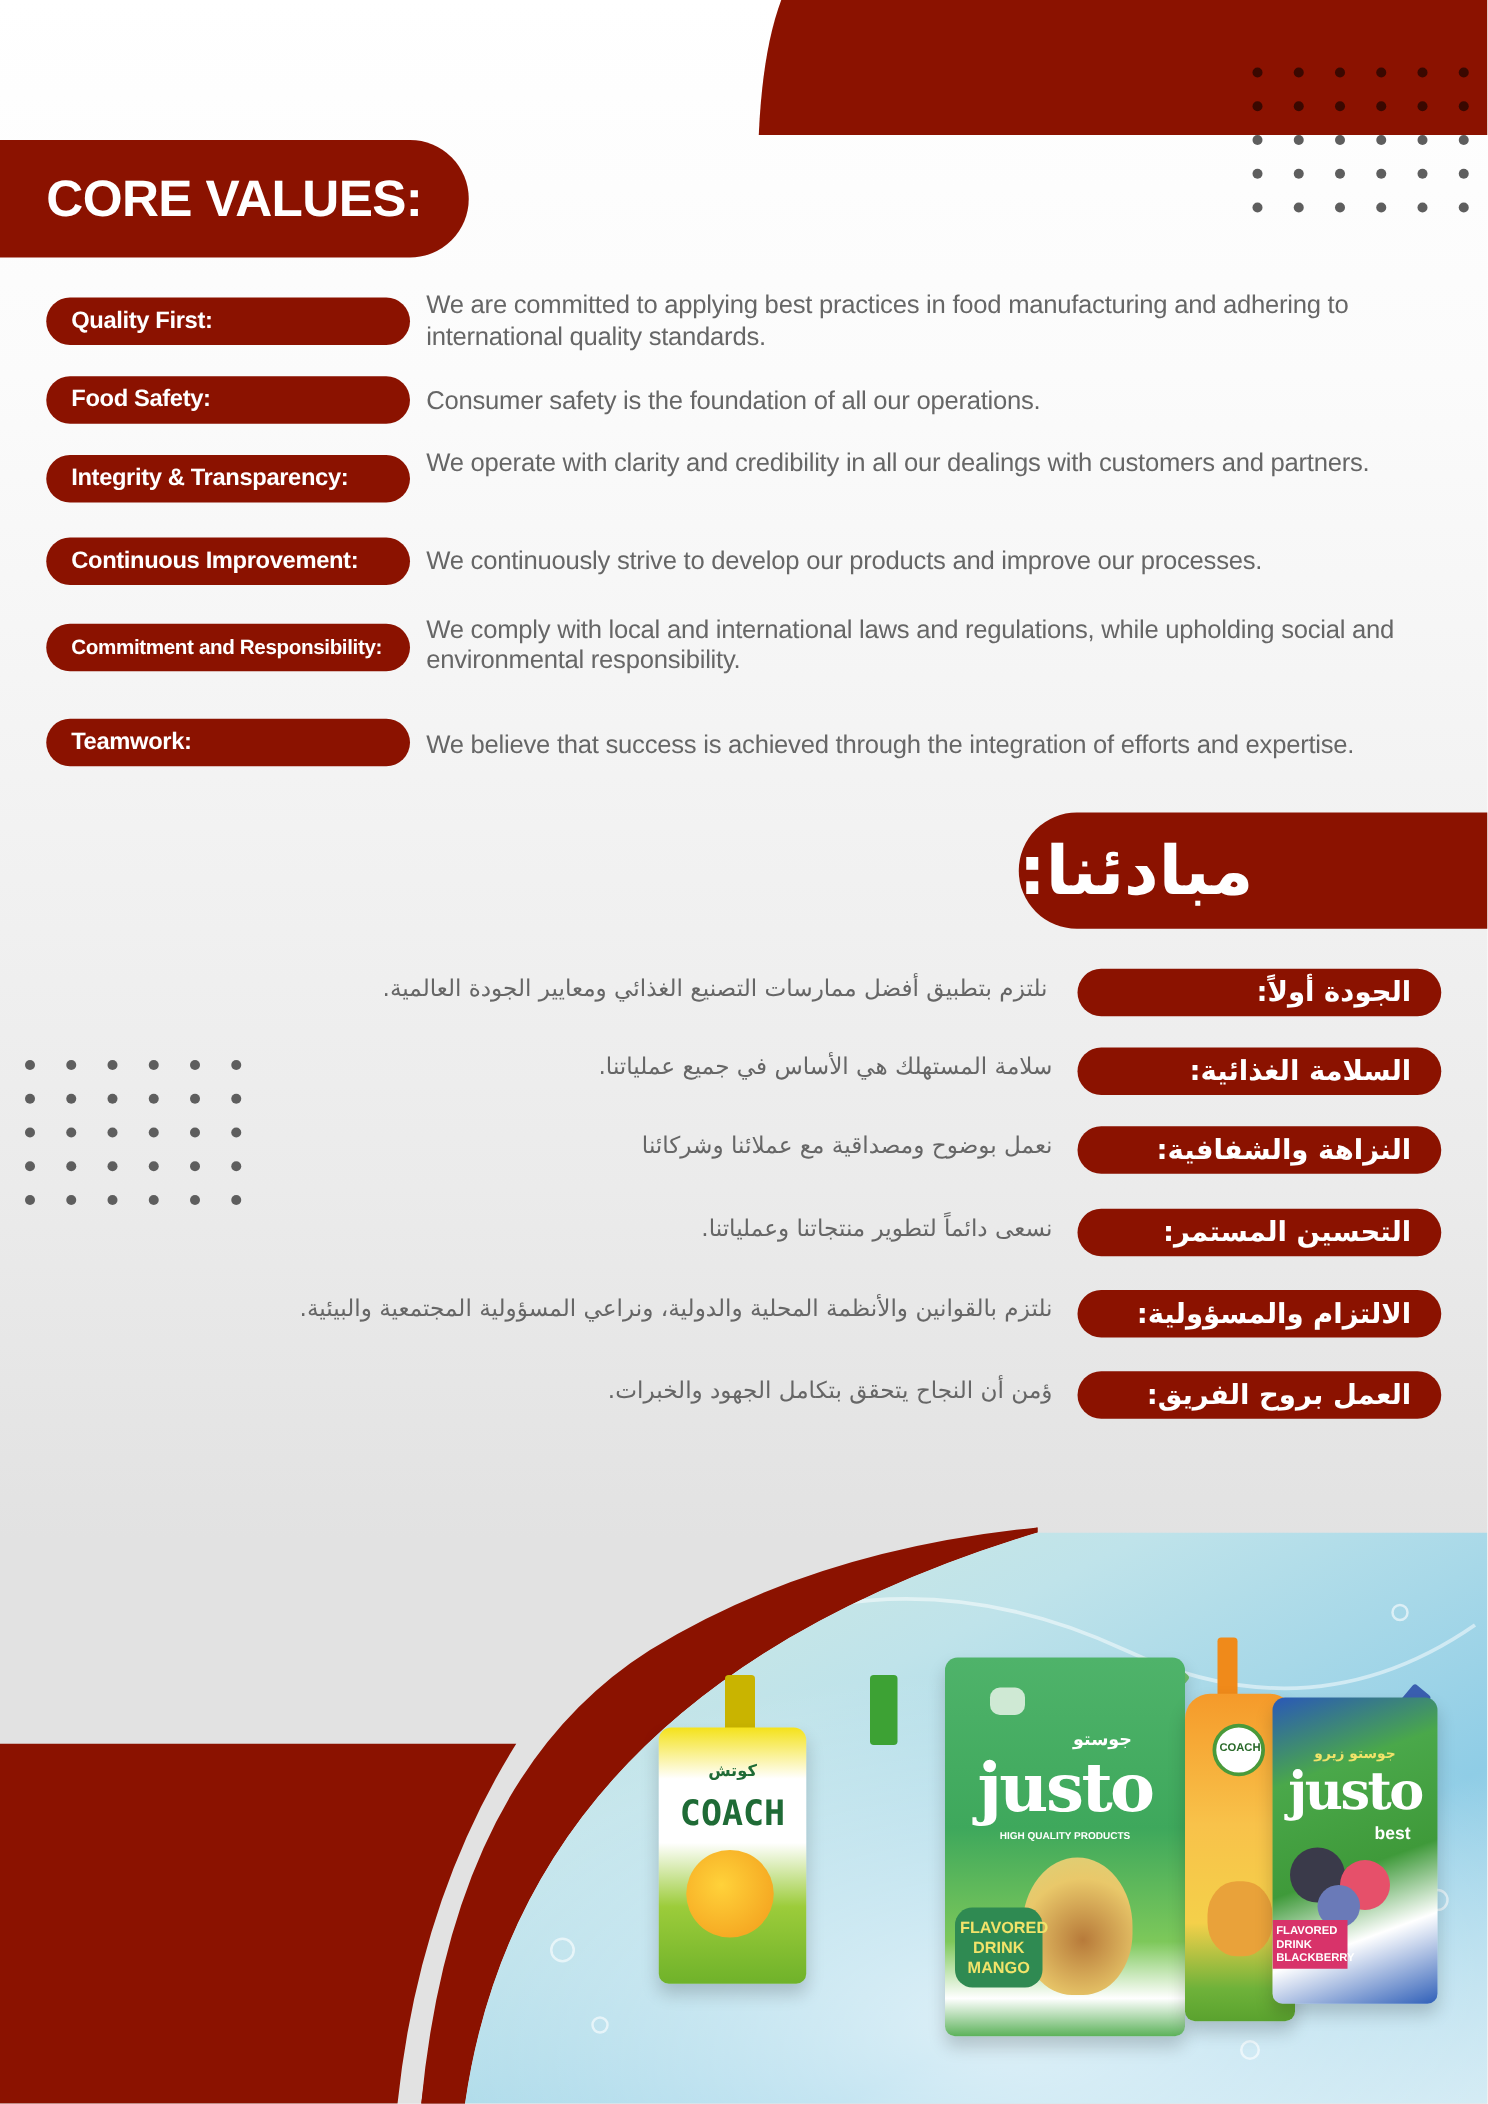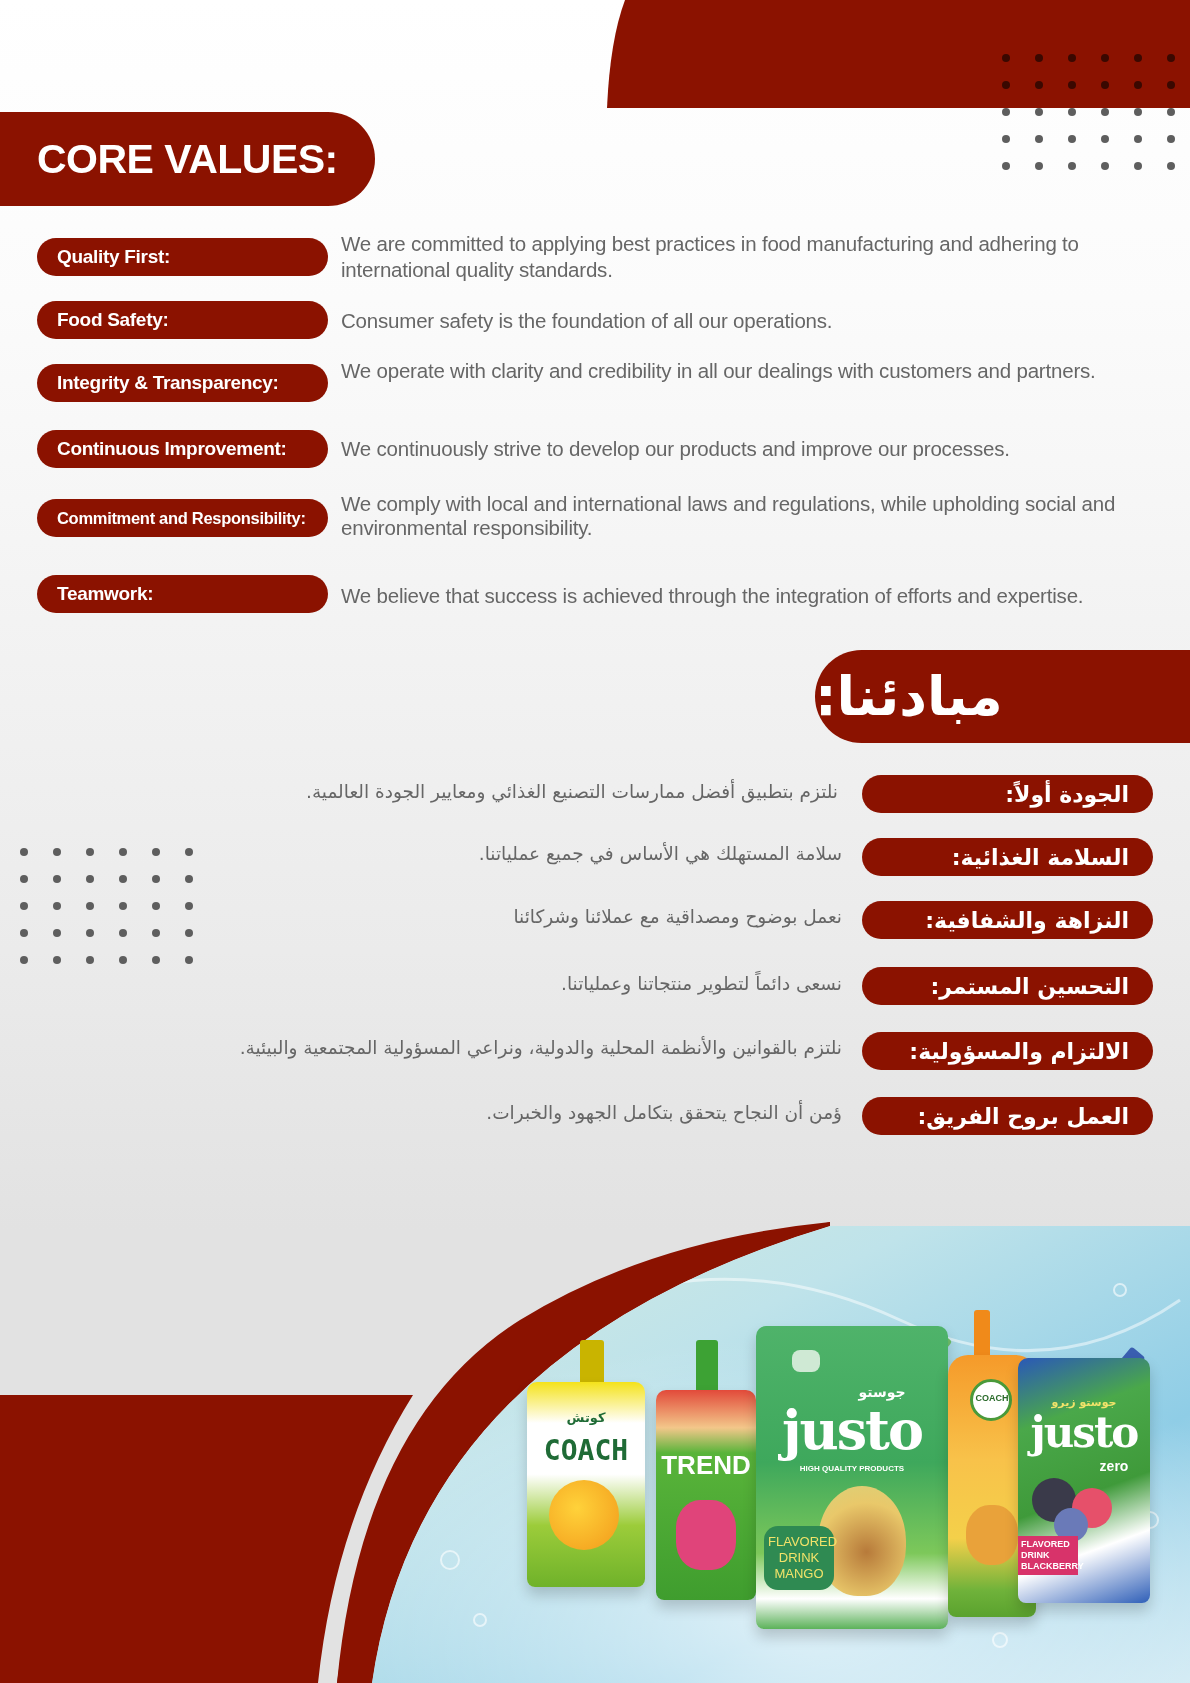--- a/index.html
+++ b/index.html
@@ -186,45 +186,41 @@
 <div class="abs prod-layer">
 
   <div class="spout" style="left:580px;top:160px;width:24px;height:50px;background:#c9b400;"></div>
   <div class="pouch" style="left:527px;top:202px;width:118px;height:205px;background:linear-gradient(180deg,#f4e21a 0%,#ffffff 20%,#ffffff 45%,#9ccc3a 70%,#6fb22a 100%);">
     <span class="brand" style="top:52px;font-size:28px;color:#1f6b36;font-family:'DejaVu Sans Mono',monospace;">COACH</span>
     <span class="brand" style="top:28px;font-size:13px;color:#1f6b36;font-family:'DejaVu Sans',sans-serif;">كوتش</span>
     <div style="position:absolute;left:22px;top:98px;width:70px;height:70px;border-radius:50%;background:radial-gradient(circle at 40% 40%,#ffd23a,#f29a1a);"></div>
   </div>
 
   <div class="spout" style="left:696px;top:160px;width:22px;height:56px;background:#3da234;"></div>
-  <div class="pouch" style="left:656px;top:210px;width:100px;height:210px;background:linear-gradient(180deg,#e24a3a 0%,#f3c78a 18%,#59b43a 30%,#3f9d2e 100%);">
-    <span class="brand" style="top:60px;font-size:26px;color:#ffffff;">TREND</span>
-    <div style="position:absolute;left:20px;top:110px;width:60px;height:70px;border-radius:40%;background:#e0447a;"></div>
-  </div>
 
   <div class="spout" style="left:920px;top:150px;width:22px;height:40px;background:#6fc06b;transform:rotate(40deg);"></div>
   <div class="pouch" style="left:756px;top:146px;width:192px;height:303px;background:linear-gradient(180deg,#4fb36a 0%,#3ea85c 45%,#7dc85a 75%,#ffffff 90%,#5cb25a 100%);">
     <div style="position:absolute;left:36px;top:24px;width:28px;height:22px;border-radius:8px;background:#cfe9d4;"></div>
     <span class="brand" style="top:58px;left:30px;font-size:14px;color:#ffffff;font-family:'DejaVu Sans',sans-serif;">جوستو</span>
     <span class="brand" style="top:72px;font-size:54px;color:#ffffff;font-family:'DejaVu Serif',serif;letter-spacing:-2px;">justo</span>
     <span class="brand" style="top:138px;font-size:8px;color:#ffffff;">HIGH QUALITY PRODUCTS</span>
     <div style="position:absolute;left:62px;top:160px;width:88px;height:110px;border-radius:50% 50% 45% 45%;background:radial-gradient(circle at 55% 60%,#b77a3a,#e9c86a 60%,#d9d27a);"></div>
-    <span style="position:absolute;left:8px;top:200px;width:70px;padding:8px 4px;border-radius:14px;background:#2f8a52;color:#f2e36a;font-size:13px;font-weight:normal;text-align:center;line-height:16px;">FLAVORED DRINK MANGO</span>
+    <span style="position:absolute;left:8px;top:200px;width:70px;padding:8px 4px;border-radius:14px;background:#2f8a52;color:#f2e36a;font-size:13px;font-weight:bold;text-align:center;line-height:16px;">FLAVORED DRINK MANGO</span>
   </div>
 
   <div class="spout" style="left:974px;top:130px;width:16px;height:48px;background:#f08a1a;"></div>
   <div class="pouch" style="left:948px;top:175px;width:88px;height:262px;background:linear-gradient(180deg,#f59a2a 0%,#f8c24a 40%,#f4d04a 70%,#6fb23a 90%,#5aa22e 100%);border-radius:20px 20px 8px 8px;">
     <div style="position:absolute;left:22px;top:24px;width:42px;height:42px;border-radius:50%;background:#ffffff;border:3px solid #4a9a3a;"></div>
     <span class="brand" style="top:38px;font-size:9px;color:#2a6a2a;">COACH</span>
     <div style="position:absolute;left:18px;top:150px;width:52px;height:60px;border-radius:45%;background:#e9a23a;"></div>
   </div>
 
   <div class="spout" style="left:1118px;top:168px;width:18px;height:36px;background:#3a5fb0;transform:rotate(40deg);"></div>
   <div class="pouch" style="left:1018px;top:178px;width:132px;height:245px;background:linear-gradient(160deg,#2a58b8 0%,#4aa84a 25%,#3f9a3a 55%,#ffffff 75%,#2f5fb8 100%);">
     <span class="brand" style="top:38px;font-size:11px;color:#f2e36a;font-family:'DejaVu Sans',sans-serif;">جوستو زيرو</span>
     <span class="brand" style="top:50px;font-size:42px;color:#ffffff;font-family:'DejaVu Serif',serif;letter-spacing:-2px;">justo</span>
-    <span class="brand" style="top:100px;left:30px;font-size:14px;color:#ffffff;">zero</span>
+    <span class="brand" style="top:100px;left:30px;font-size:14px;color:#ffffff;">best</span>
     <div style="position:absolute;left:14px;top:120px;width:44px;height:44px;border-radius:50%;background:#3a3a4a;"></div>
     <div style="position:absolute;left:54px;top:130px;width:40px;height:40px;border-radius:50%;background:#e6506a;"></div>
     <div style="position:absolute;left:36px;top:150px;width:34px;height:34px;border-radius:50%;background:#6a7ab8;"></div>
     <span style="position:absolute;left:0;top:178px;width:60px;background:#d8336a;color:#fff;font-size:9px;font-weight:bold;padding:3px;line-height:11px;">FLAVORED DRINK BLACKBERRY</span>
   </div>
 </div>
 
 </body></html>

